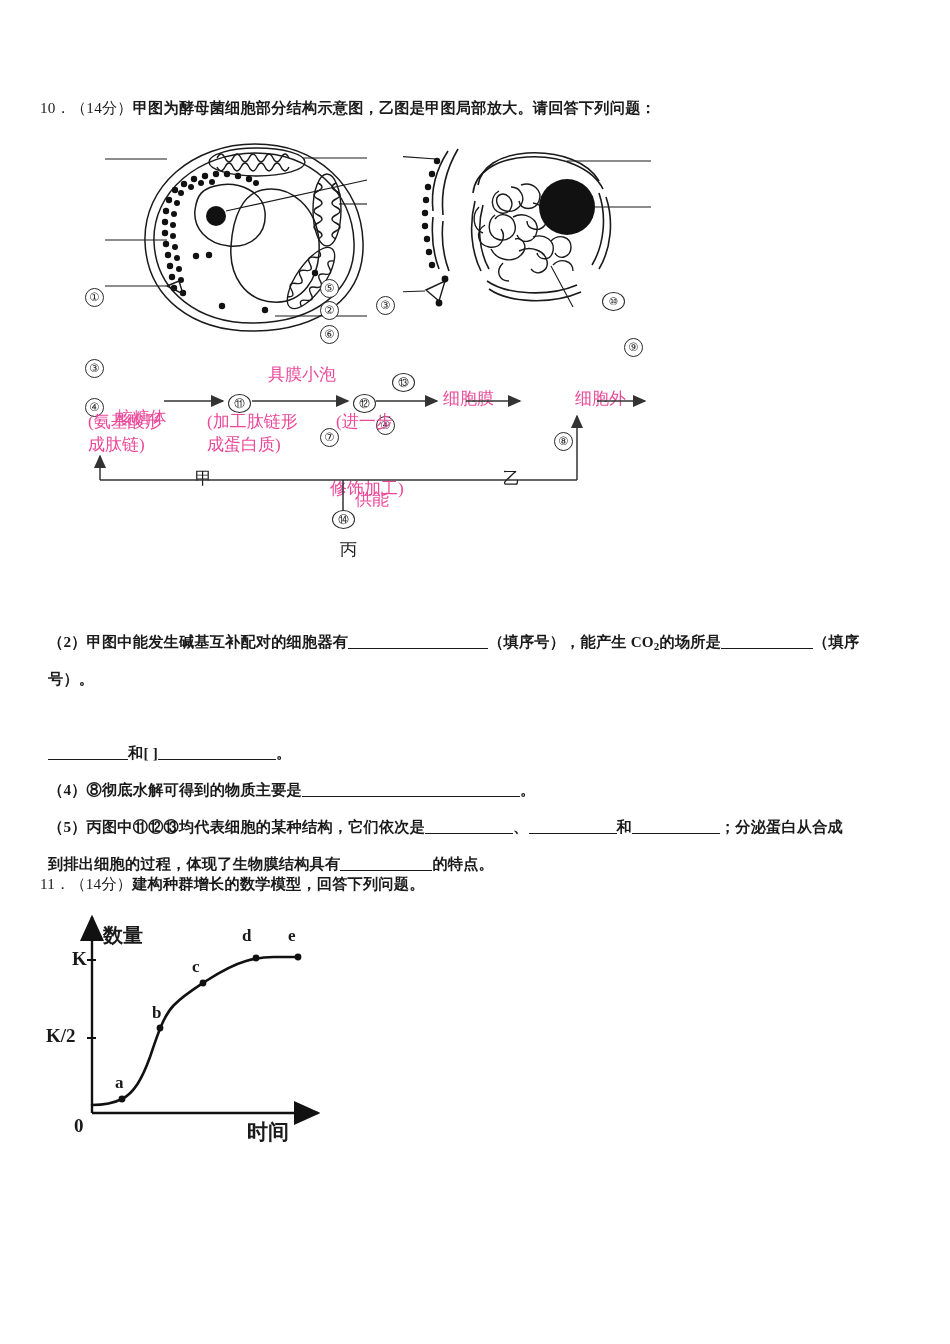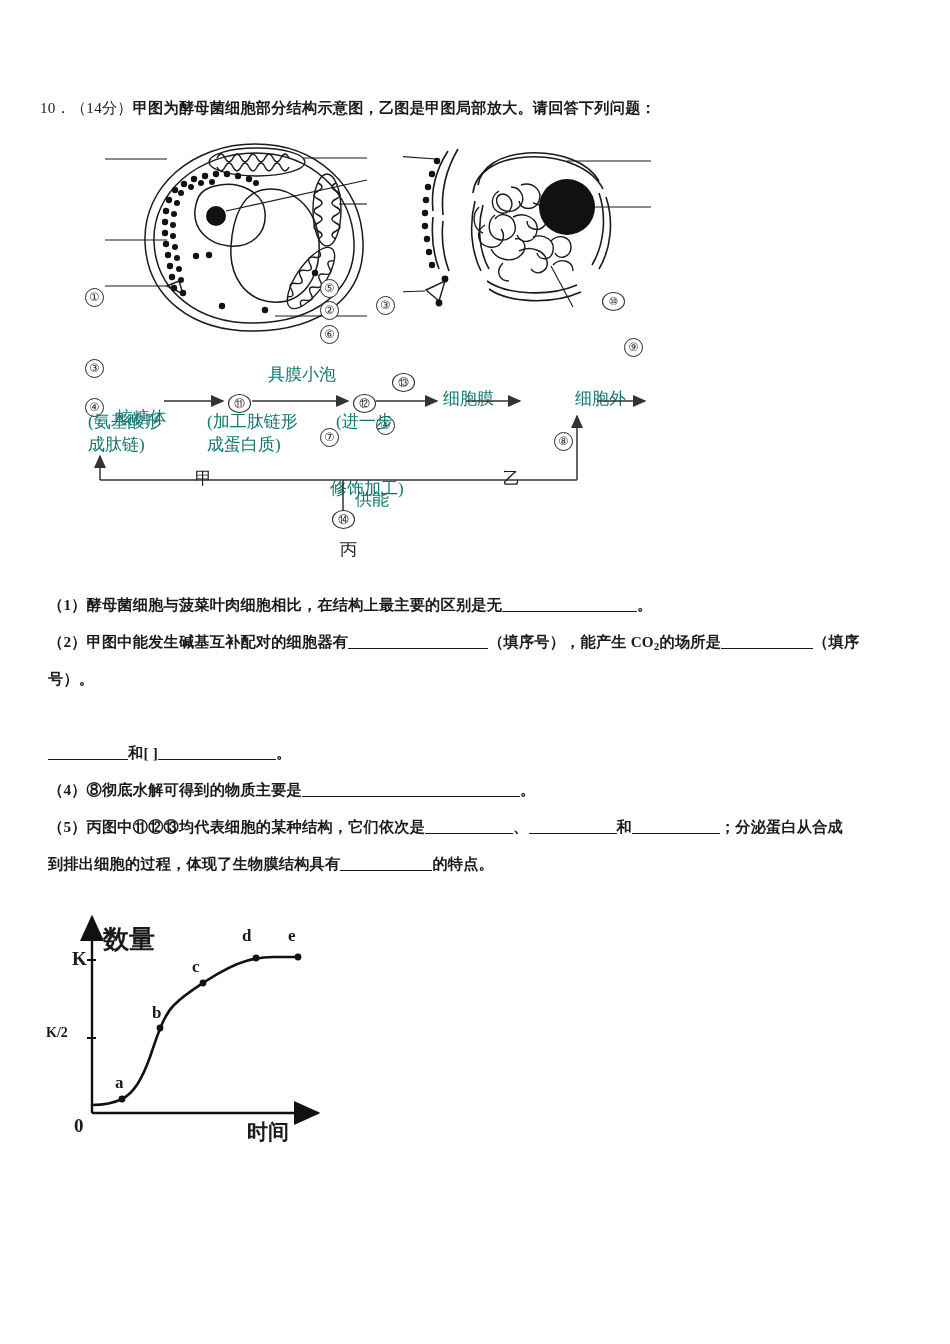--- a/index.html
+++ b/index.html
@@ -75,21 +75,21 @@
   
   #flow-block {
     position: absolute;
     left: 0; top: 368px;
     width: 950px; height: 200px;
   }
   .flow-text {
     position: absolute;
     font-size: 17px;
     font-family: "Liberation Serif", "DejaVu Serif", serif;
-    color: #0f766e;
+    color: #ec4899;
     white-space: pre;
     line-height: 1.12;
   }
 
   
   #chart-block {
     position: absolute;
     left: 0; top: 900px;
     width: 420px; height: 260px;
   }
@@ -336,23 +336,20 @@
         <path d="M263,112 L263,150"></path>
       </g>
     </svg>
 
     <div class="clabel wide" style="position:absolute; left:332px; top:142px;">⑭</div>
     <div class="flow-text" style="left:355px; top:122px;">供能</div>
 
     <div class="fig-caption" style="left:340px; top:170px;">丙</div>
   </div>
 
-  <div class="qtext" style="left:48px; top:597px;">
-    <span>（1）</span><span>酵母菌细胞与菠菜叶肉细胞相比，在结构上最主要的区别是无</span><span class="blank" style="width:135px;"></span><span>。</span>
-  </div>
 
   <div class="qtext" style="left:48px; top:634px;">
     <span>（2）</span><span>甲图中能发生碱基互补配对的细胞器有</span><span class="blank" style="width:140px;"></span><span>（填序号），能产生 CO</span><span class="sub">2</span><span>的场所是</span><span class="blank" style="width:92px;"></span><span>（填序</span>
   </div>
   <div class="qtext" style="left:48px; top:671px;">号）。</div>
 
   <div class="qtext" style="left:48px; top:745px;">
     <span class="blank" style="width:80px;"></span><span>和[ ]</span><span class="blank" style="width:118px;"></span><span>。</span>
   </div>
 
@@ -360,20 +357,23 @@
     <span>（4）</span><span>⑧彻底水解可得到的物质主要是</span><span class="blank" style="width:218px;"></span><span>。</span>
   </div>
 
   <div class="qtext" style="left:48px; top:819px;">
     <span>（5）</span><span>丙图中⑪⑫⑬均代表细胞的某种结构，它们依次是</span><span class="blank" style="width:88px;"></span><span>、</span><span class="blank" style="width:88px;"></span><span>和</span><span class="blank" style="width:88px;"></span><span>；分泌蛋白从合成</span>
   </div>
   <div class="qtext" style="left:48px; top:856px;">
     <span>到排出细胞的过程，体现了生物膜结构具有</span><span class="blank" style="width:92px;"></span><span>的特点。</span>
   </div>
 
+  <div class="qtext" style="left:40px; top:876px;">
+    <span class="num">11．</span><span class="num">（14分）</span><span>建构种群增长的数学模型，回答下列问题。</span>
+  </div>
 
   <div id="chart-block">
     <svg width="330" height="250" viewBox="0 0 330 250" style="position:absolute;left:60px;top:5px;">
       <defs>
         <marker id="axarrow" markerWidth="11" markerHeight="10" refX="10" refY="5" orient="auto">
           <path d="M0,0 L11,5 L0,10 z" fill="#111"></path>
         </marker>
       </defs>
 
       <g stroke="#111" stroke-width="2.4" fill="none" marker-end="url(#axarrow)">
@@ -396,23 +396,23 @@
 
       <g fill="#111">
         <circle cx="62" cy="194" r="3.4"></circle>
         <circle cx="100" cy="123" r="3.4"></circle>
         <circle cx="143" cy="78" r="3.4"></circle>
         <circle cx="196" cy="53" r="3.4"></circle>
         <circle cx="238" cy="52" r="3.4"></circle>
       </g>
     </svg>
 
-    <div class="axis-label" style="left:103px; top:22px; font-size:26px;text-align:center;">数量</div>
+    <div class="axis-label" style="left:103px; top:22px; font-size:20px;text-align:center;">数量</div>
     <div class="axis-label" style="left:72px; top:48px; font-size:19px;">K</div>
-    <div class="axis-label" style="left:46px; top:125px; font-size:14px;">K/2</div>
+    <div class="axis-label" style="left:46px; top:125px; font-size:19px;">K/2</div>
     <div class="axis-label" style="left:74px; top:215px; font-size:19px;">0</div>
     <div class="axis-label" style="left:247px; top:218px; font-size:21px;">时间</div>
 
     <div class="pt-label" style="left:115px; top:173px;">a</div>
     <div class="pt-label" style="left:152px; top:103px;">b</div>
     <div class="pt-label" style="left:192px; top:57px;">c</div>
     <div class="pt-label" style="left:242px; top:26px;">d</div>
     <div class="pt-label" style="left:288px; top:26px;">e</div>
   </div>
 

